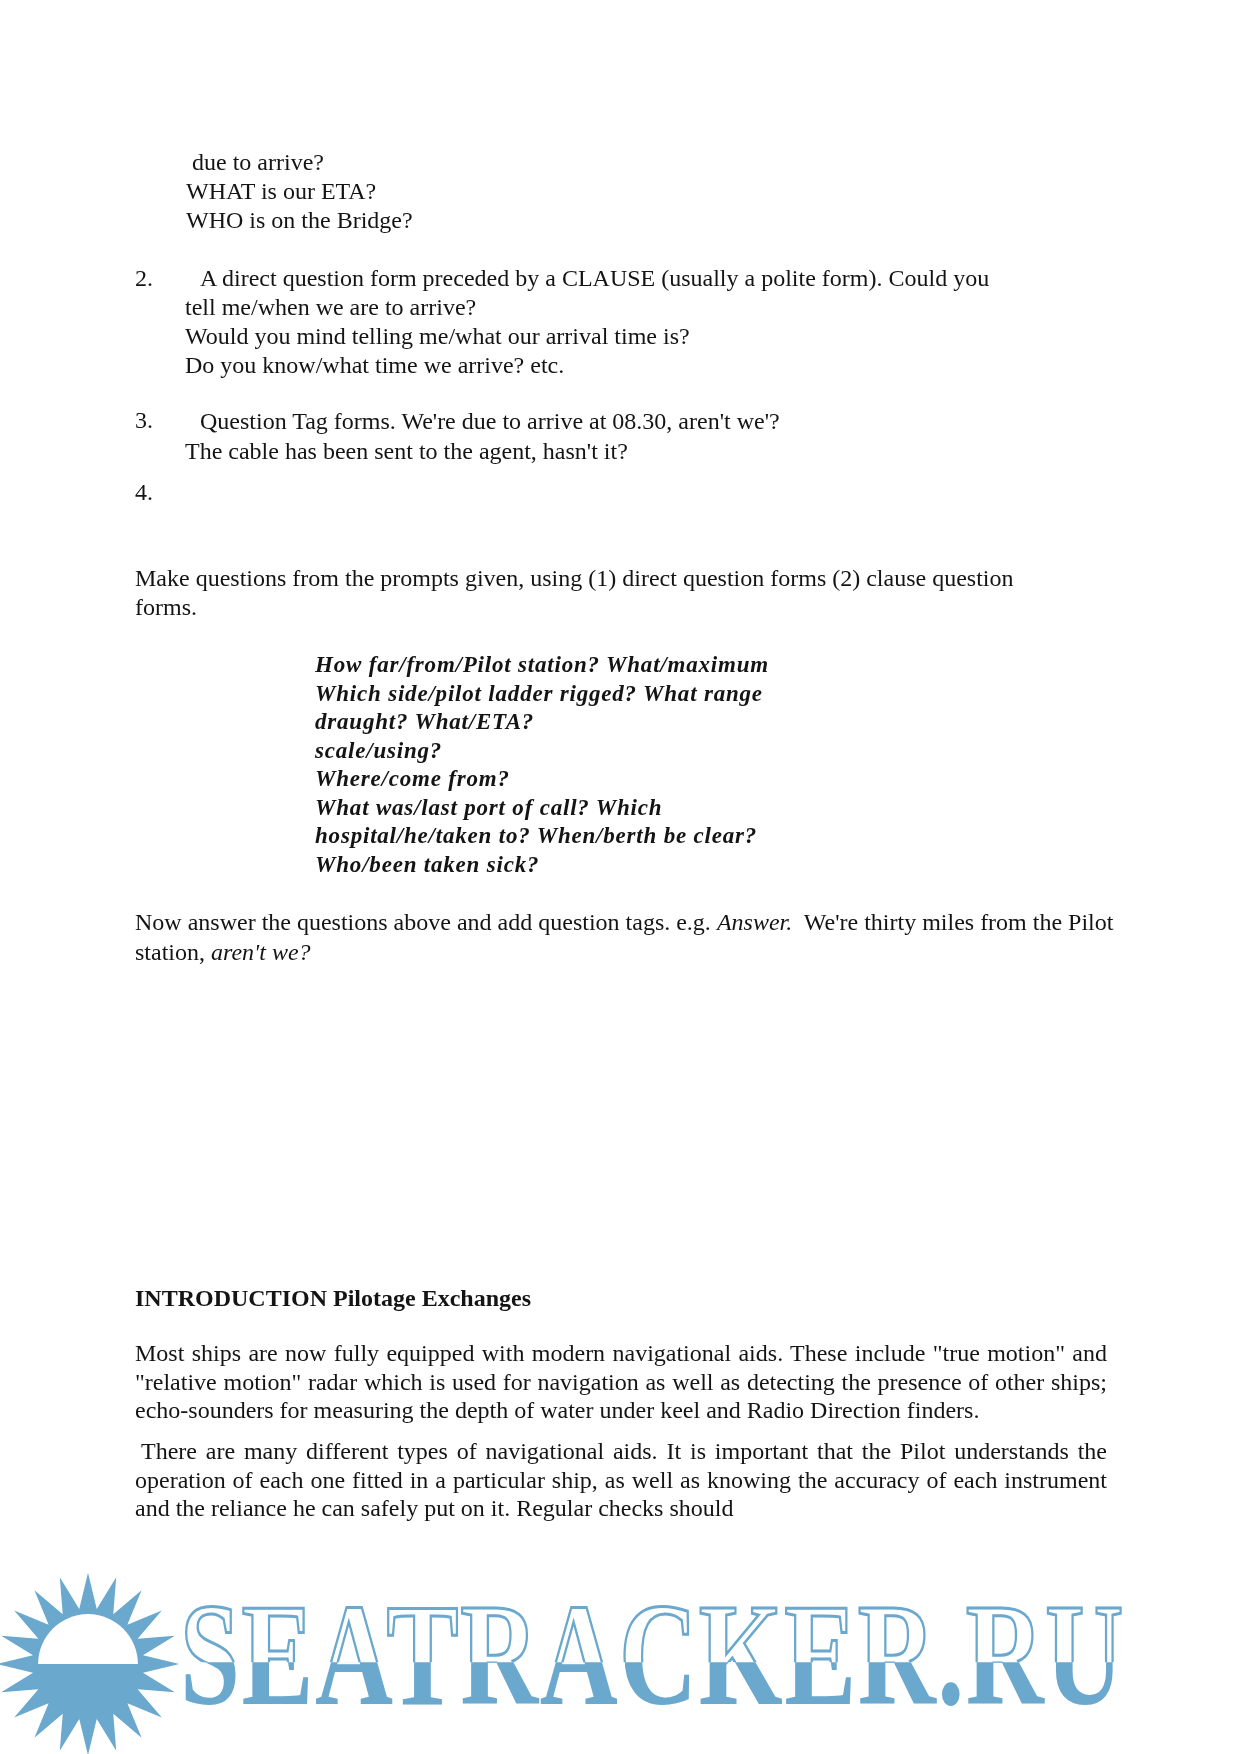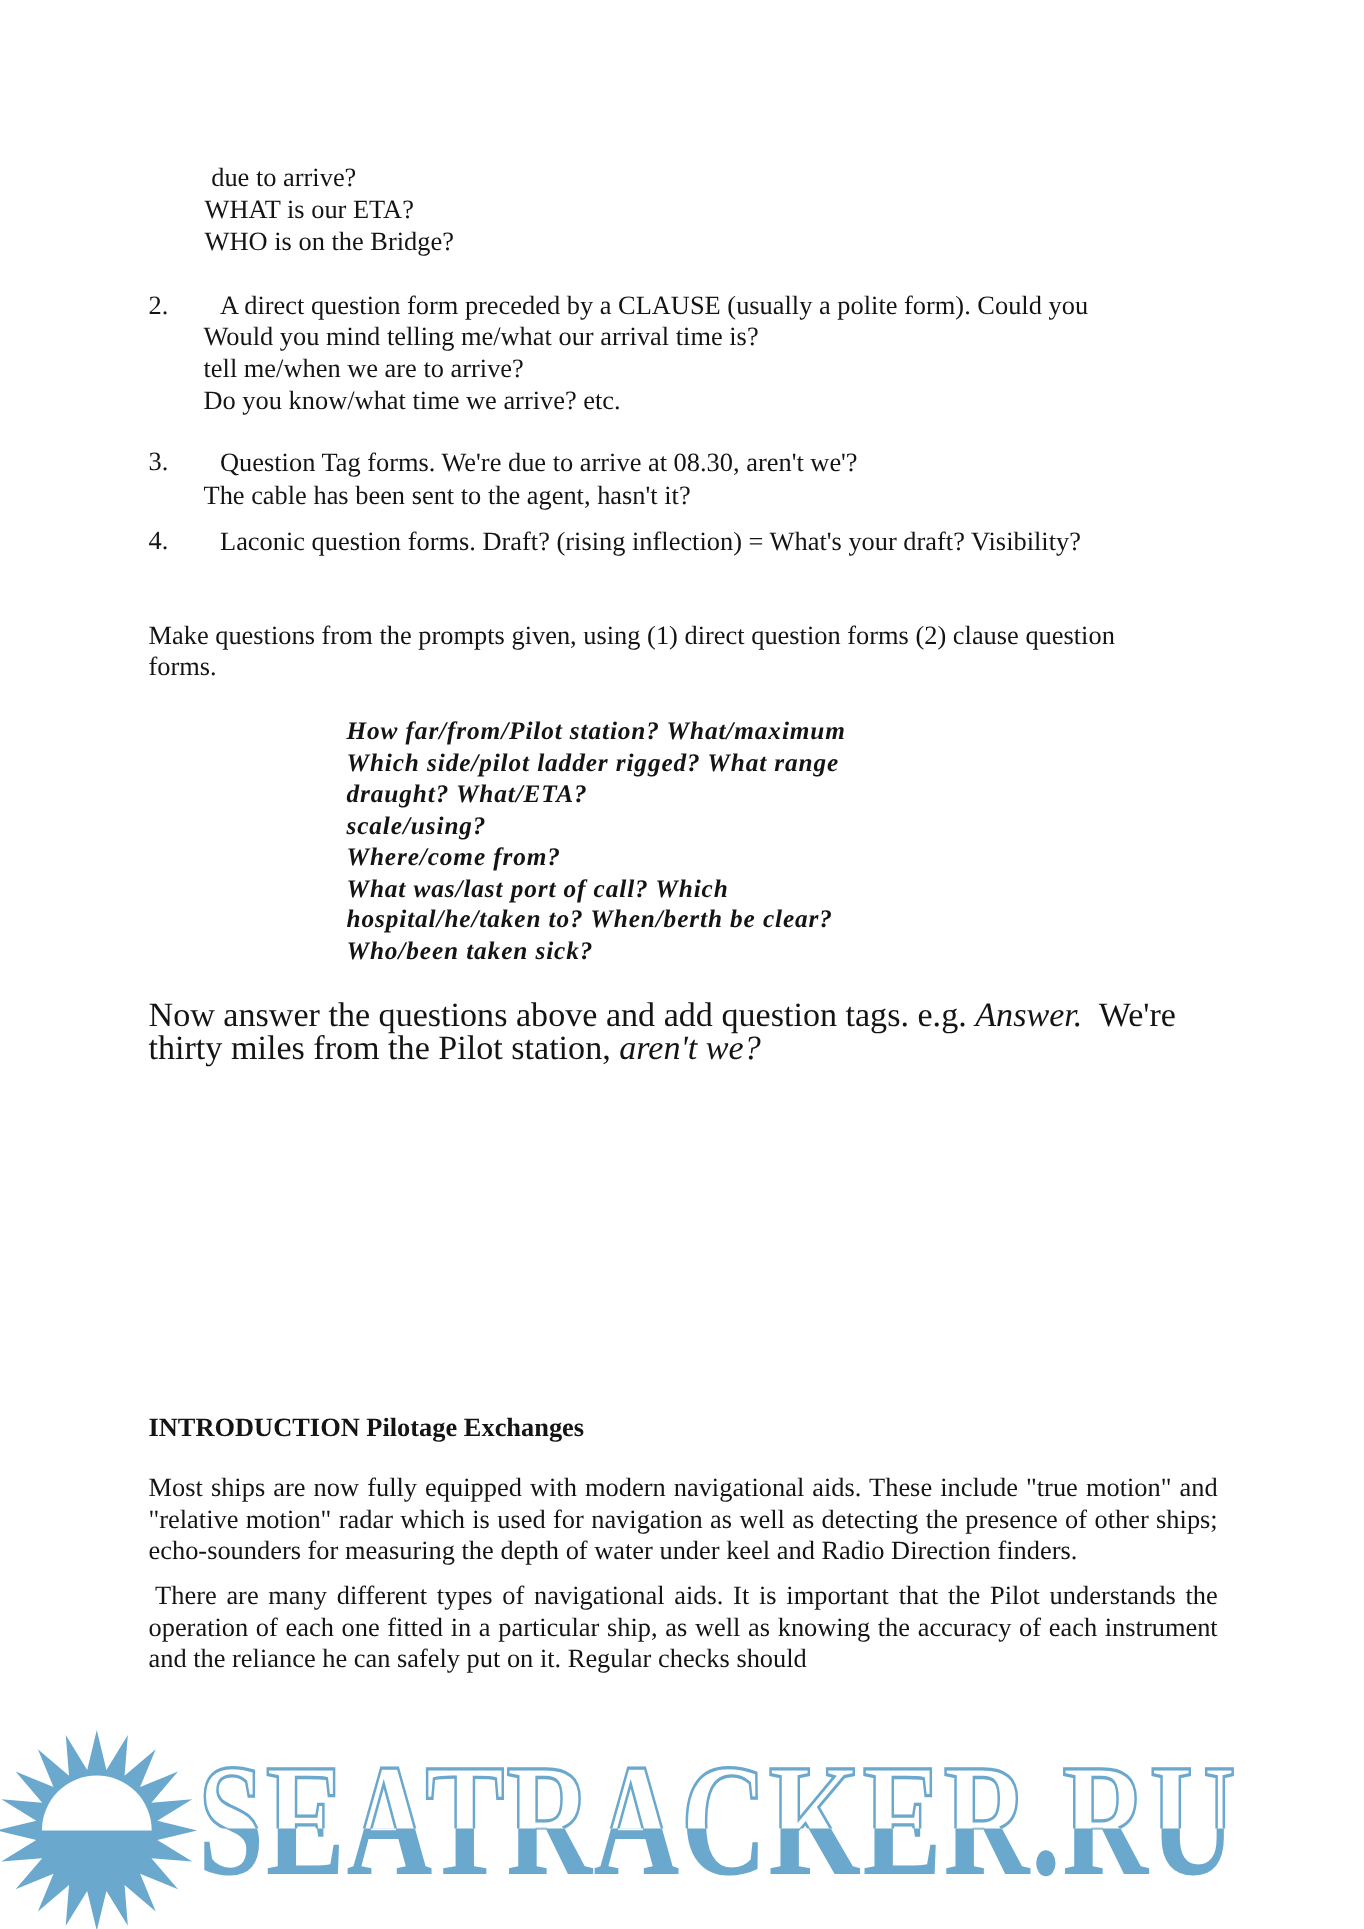--- a/index.html
+++ b/index.html
@@ -42,21 +42,21 @@
   .prompts-block .line {
     font-style: italic;
     font-size: 23px;
     letter-spacing: 0.8px;
     line-height: 28.5px;
   }
 
   
   .answer-para {
     left: 135px; top: 908px; width: 990px;
-    font-size: 31px; line-height: 29.5px;
+    font-size: 24px; line-height: 29.5px;
     white-space: pre-wrap;
   }
   .ital { font-style: italic; }
 
   
   .section-heading {
     left: 135px; top: 1283px;
     font-size: 24px; font-weight: bold; line-height: 30px;
     white-space: nowrap;
   }
@@ -99,38 +99,37 @@
 <div class="abs intro-block">
   <div class="line">due to arrive?</div>
   <div class="line">WHAT is our ETA?</div>
   <div class="line">WHO is on the Bridge?</div>
 </div>
 
 <div class="abs num-item item-2">
   <div class="num">2.</div>
   <div class="itext">
     <div class="line">A direct question form preceded by a CLAUSE (usually a polite form). Could you</div>
+    <div class="line">tell me/when we are to arrive?</div>
     <div class="line">Would you mind telling me/what our arrival time is?</div>
-    <div class="line">tell me/when we are to arrive?</div>
     <div class="line">Do you know/what time we arrive? etc.</div>
   </div>
 </div>
 
 <div class="abs num-item item-3">
   <div class="num">3.</div>
   <div class="itext">
     <div class="line">Question Tag forms. We're due to arrive at 08.30, aren't we'?</div>
     <div class="line">The cable has been sent to the agent, hasn't it?</div>
   </div>
 </div>
 
 <div class="abs num-item item-4">
   <div class="num">4.</div>
   <div class="itext">
-    <div class="line">Laconic question forms. Draft? (rising inflection) = What's your draft? Visibility?</div>
   </div>
 </div>
 
 <div class="abs make-questions">
   <div class="line">Make questions from the prompts given, using (1) direct question forms (2) clause question</div>
   <div class="line">forms.</div>
 </div>
 
 <div class="abs prompts-block">
   <div class="line">How far/from/Pilot station? What/maximum</div>

